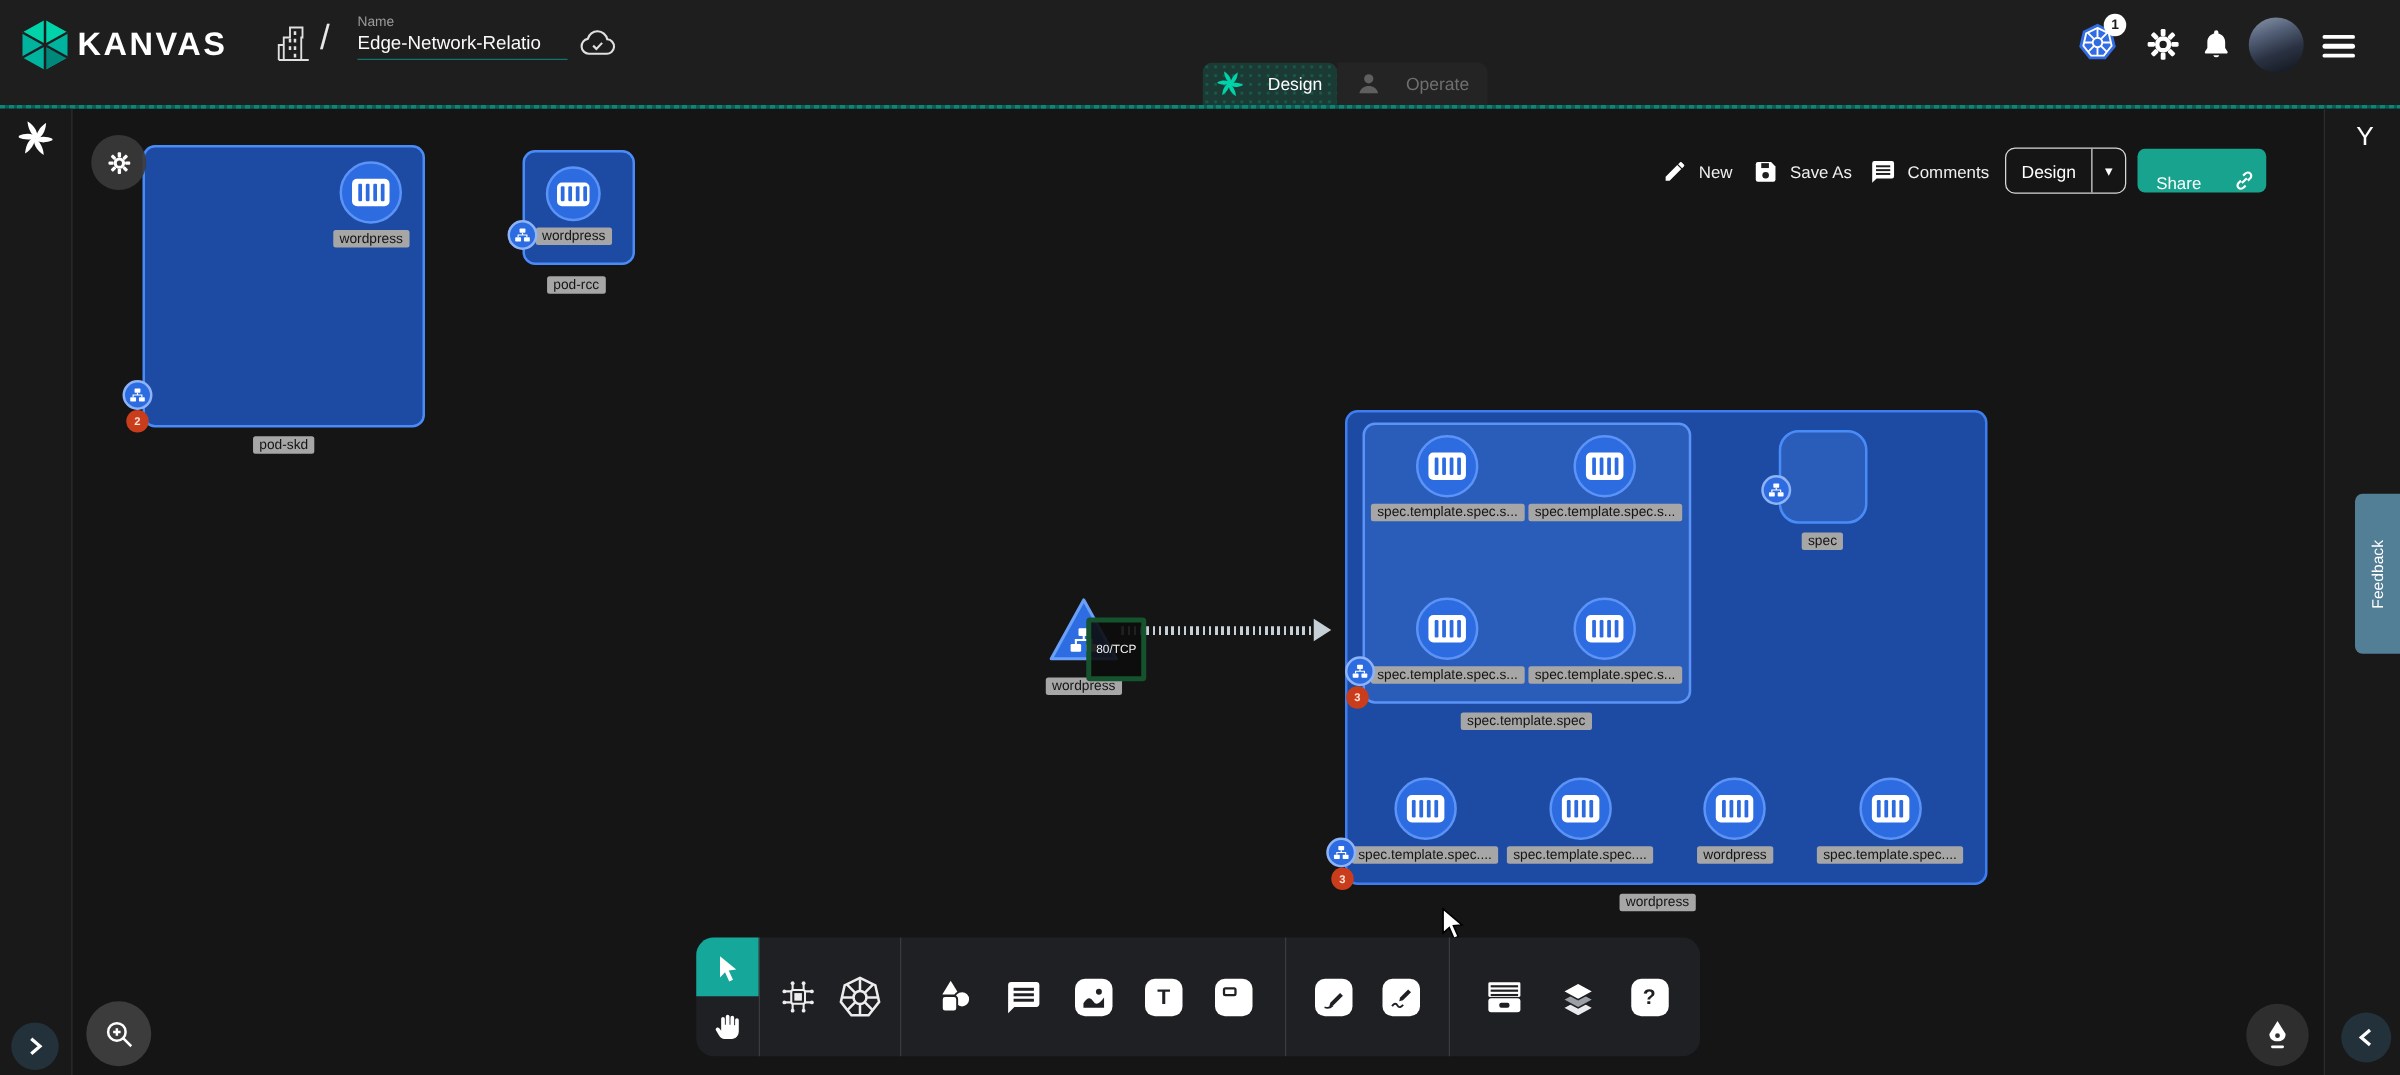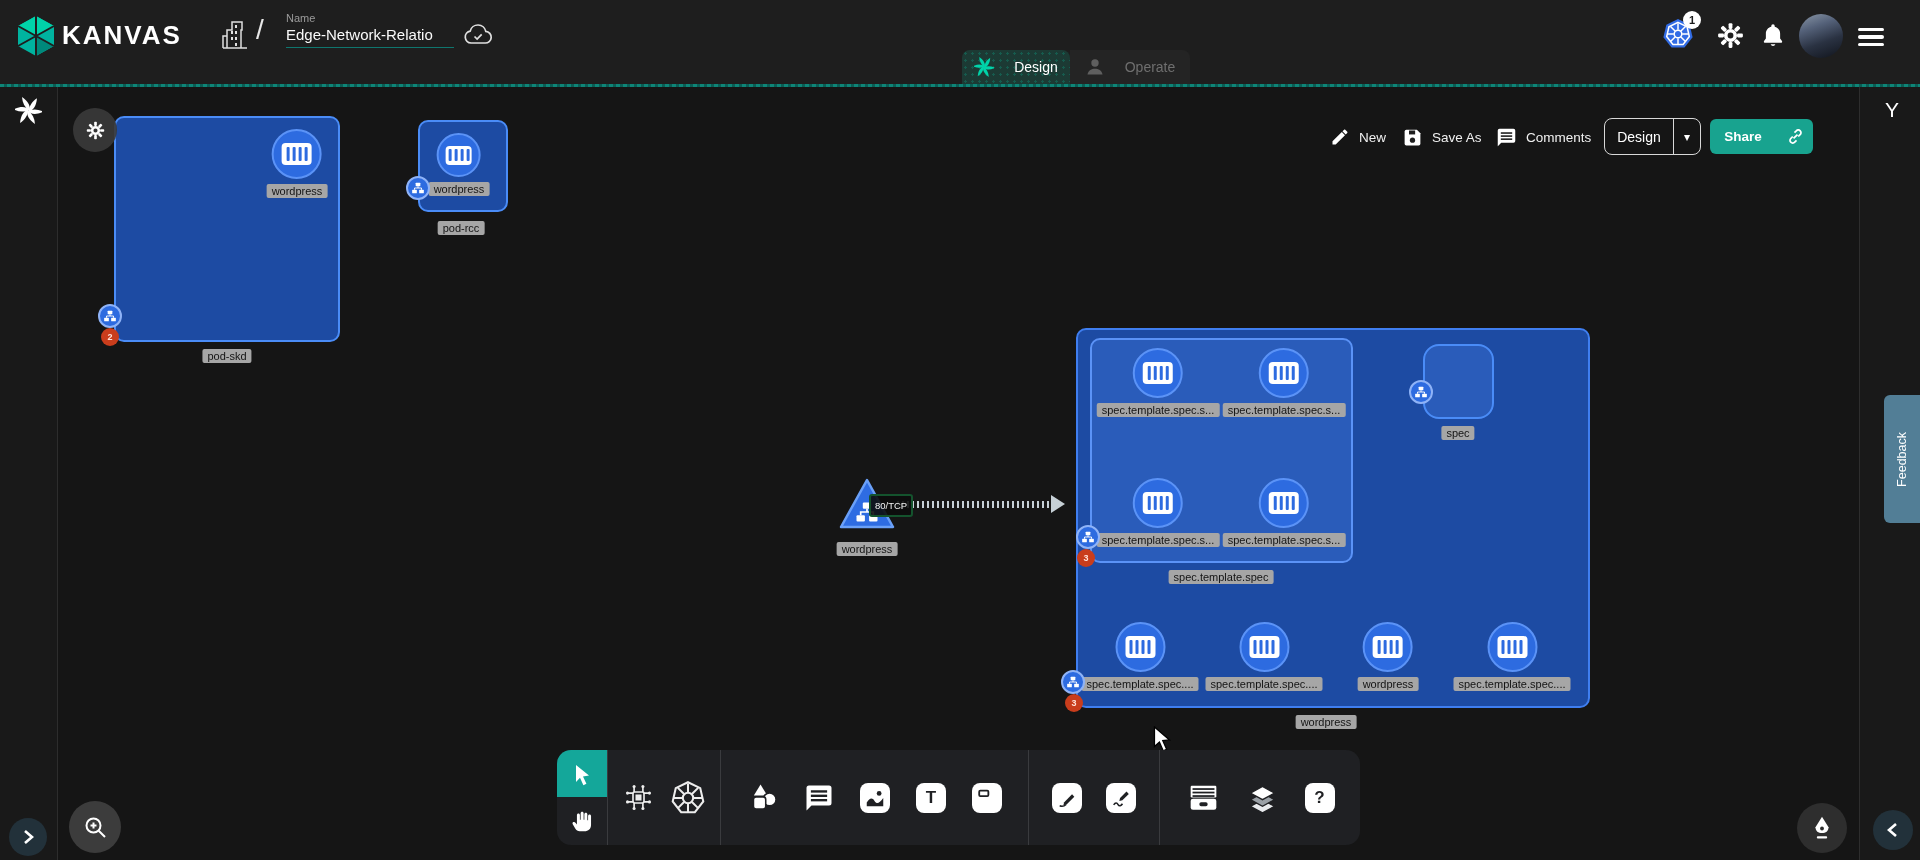--- a/index.html
+++ b/index.html
@@ -38,21 +38,21 @@
       display:flex;align-items:center;justify-content:center;cursor:pointer}
   .feedback span{writing-mode:vertical-rl;transform:rotate(180deg);color:#fff;font-size:12.5px}
   
   .ti{position:absolute;top:119px;height:36px;display:flex;align-items:center;gap:9px;color:#f0f0f0;font-size:13.5px;cursor:pointer}
   .actbtn{position:absolute;left:1604px;top:118px;width:97px;height:37px;border:1.5px solid #d8d8d8;border-radius:8px;
       display:flex;align-items:stretch;color:#fff;font-size:14px;cursor:pointer;box-sizing:border-box}
   .actbtn .lab{flex:1;display:flex;align-items:center;justify-content:center}
   .actbtn .dv{width:1px;background:#d8d8d8}
   .actbtn .car{width:26px;display:flex;align-items:center;justify-content:center;font-size:12px}
   .sharebtn{position:absolute;left:1710px;top:119px;width:103px;height:35px;background:#18A38F;border-radius:6px;
-      display:flex;align-items:center;color:#fff;font-size:13.5px;font-weight:bold;cursor:pointer}
+      display:flex;align-items:flex-end;color:#fff;font-size:13.5px;font-weight:normal;cursor:pointer}
   .sharebtn .lab{flex:1;display:flex;align-items:center;justify-content:center}
   .sharebtn .dv{width:1px;background:rgba(255,255,255,.45);margin:4px 0}
   .sharebtn .lnk{width:36px;display:flex;align-items:center;justify-content:center}
   
   .grp{position:absolute;border-radius:10px;background:#1d4ba3;border:2px solid #4a8cf7;box-sizing:border-box}
   .grp-inner{background:#2a5cba;border-color:#5b93f7}
   .knode{position:absolute;display:flex;flex-direction:column;align-items:center;transform:translateX(-50%);cursor:pointer}
   .ncirc{width:50px;height:50px;border-radius:50%;background:#2d6be0;border:2px solid #5b93f7;box-sizing:border-box;
       display:flex;align-items:center;justify-content:center}
   .ncirc-sm{width:44px;height:44px}
@@ -68,21 +68,21 @@
       font-weight:bold;display:flex;align-items:center;justify-content:center;cursor:pointer}
   .gearov{position:absolute;left:73px;top:108px;width:44px;height:44px;border-radius:50%;background:rgba(58,58,58,.92);
       display:flex;align-items:center;justify-content:center;cursor:pointer}
   .specnode{position:absolute;left:1423px;top:344px;width:71px;height:75px;border-radius:16px;background:#2a5cba;
       border:2px solid #4a8cf7;box-sizing:border-box;cursor:pointer}
   .edge{position:absolute;left:897px;top:501px;width:156px;height:7px;
       background:repeating-linear-gradient(90deg,#c6d0d6 0 2px,transparent 2px 5px)}
   .edgehead{position:absolute;left:1051px;top:495px;width:0;height:0;border-top:9px solid transparent;
       border-bottom:9px solid transparent;border-left:14px solid #c6d0d6}
   .edgelabel{position:absolute;left:869px;top:494px;background:rgba(12,12,12,.9);color:#f2f2f2;font-size:9.5px;
-      padding:4px 4px;border-radius:3px;border:2px solid #14532d}
+      padding:16px 4px;border-radius:3px;border:4px solid #14532d}
   
   .btool{position:absolute;left:557px;top:750px;width:803px;height:95px;background:#1f2023;border-radius:14px;
       display:flex;align-items:stretch}
   .toolcol{width:50px;display:flex;flex-direction:column}
   .cell-cursor{height:47px;background:#14a79a;border-radius:14px 0 0 0;display:flex;align-items:center;justify-content:center;cursor:pointer}
   .cell-hand{height:48px;border-radius:0 0 0 14px;display:flex;align-items:center;justify-content:center;cursor:pointer}
   .btdiv{width:1px;background:#3a3b3e}
   .btgrp{display:flex;align-items:center;justify-content:space-evenly}
   .tbtn{display:flex;align-items:center;justify-content:center;cursor:pointer}
   .wsq{width:30px;height:30px;background:#fff;border-radius:8px;color:#1f2023;font-weight:bold;

